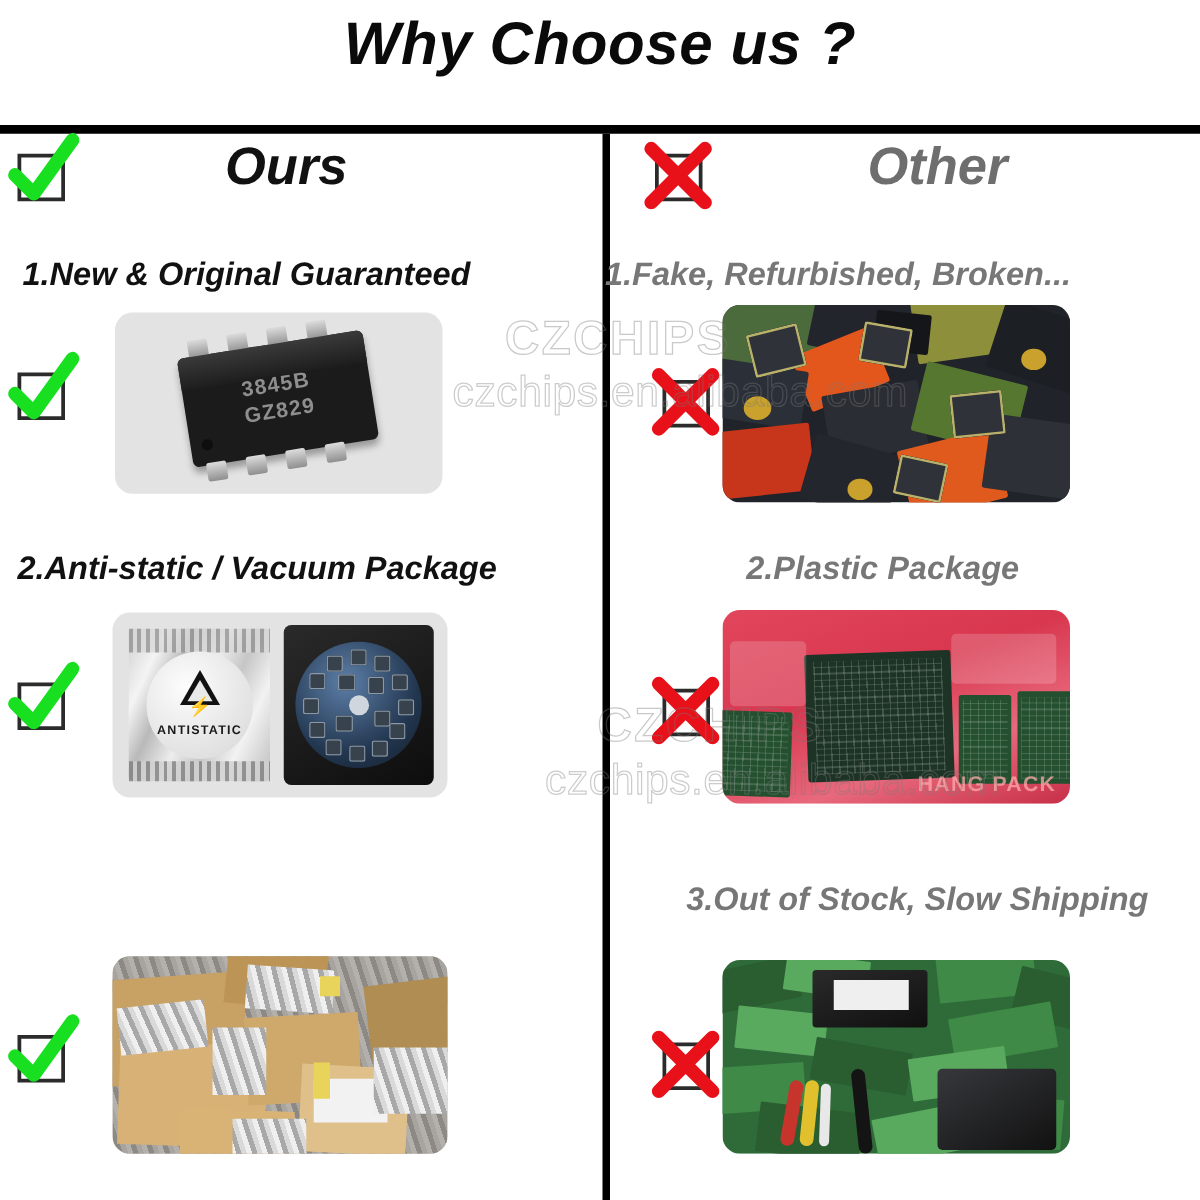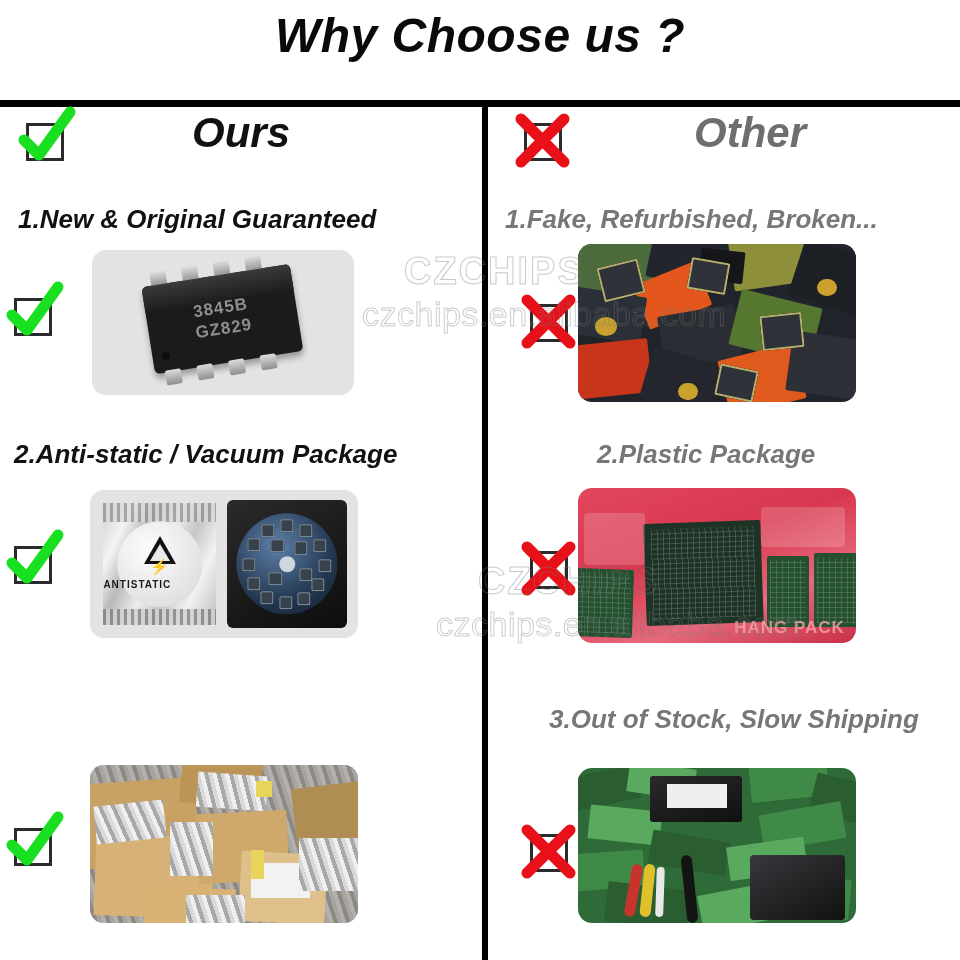--- a/index.html
+++ b/index.html
@@ -13,21 +13,21 @@
     font-size:48px;font-weight:bold;font-style:italic;color:#0a0a0a;
     letter-spacing:.5px;
   }
 
   
   .hrule{position:absolute;left:0;top:100px;width:960px;height:7px;background:#000;}
   .vrule{position:absolute;left:482px;top:107px;width:6px;height:853px;background:#000;}
 
   
   .hdr{position:absolute;top:107px;height:68px;}
-  .hdr-ours{left:12px;width:482px;}
+  .hdr-ours{left:0;width:482px;}
   .hdr-other{left:488px;width:472px;}
   .hdr-label{
     position:absolute;top:2px;width:100%;text-align:center;
     font-size:42px;font-weight:bold;font-style:italic;
     font-family:"Liberation Sans",sans-serif;
   }
   .hdr-ours .hdr-label{color:#111;transform:translateX(-12px);}
   .hdr-other .hdr-label{color:#6e6e6e;transform:translateX(26px);}
 
   
@@ -93,21 +93,21 @@
     width:76%;padding-bottom:76%;border-radius:50%;
     background:radial-gradient(circle at 38% 33%,#fdfdfd,#d6d6d6);}
   .esd-mark{position:absolute;left:0;right:0;top:27%;text-align:center;z-index:4;}
   .tri{width:0;height:0;margin:0 auto;border-left:16px solid transparent;
        border-right:16px solid transparent;border-bottom:28px solid #111;position:relative;}
   .tri::after{content:"";position:absolute;left:-10px;top:8px;width:0;height:0;
        border-left:10px solid transparent;border-right:10px solid transparent;
        border-bottom:17px solid #e9e9e9;}
   .bolt{position:absolute;left:50%;top:52%;transform:translate(-50%,-50%);
        font-size:15px;color:#111;z-index:5;line-height:1;}
-  .esd-label{position:absolute;left:0;right:0;top:62%;text-align:left;z-index:4;
+  .esd-label{position:absolute;left:0;right:0;top:62%;text-align:center;z-index:4;
     font-family:"Liberation Sans",sans-serif;font-size:10px;font-weight:bold;
     letter-spacing:1px;color:#1a1a1a;}
   .reel-tray{position:absolute;right:4%;top:7%;width:45%;height:86%;border-radius:6px;
     background:linear-gradient(150deg,#2a2a2a,#0d0d0d);}
   .reel{position:absolute;left:50%;top:50%;transform:translate(-50%,-50%);
     width:84%;padding-bottom:84%;border-radius:50%;
     background:radial-gradient(circle at 40% 32%,#5d7fa8,#22364f 62%,#141f2d);}
   .reel-hub{position:absolute;left:50%;top:50%;transform:translate(-50%,-50%);
     width:16%;padding-bottom:16%;border-radius:50%;background:#cfd6dd;}
   .reel-pocket{position:absolute;width:13%;padding-bottom:13%;border-radius:2px;
@@ -176,21 +176,21 @@
     <div class="mark" style="left:30px;top:10px;">
       <div class="box"></div>
       <svg viewBox="0 0 62 62">
           <path d="M9 11 L52 54 M52 11 L9 54" fill="none" stroke="#e8111a" stroke-width="11" stroke-linecap="round"></path>
         </svg>
     </div>
     <div class="hdr-label">Other</div>
   </div>
 
   <div class="cap ours" style="left:18px;top:205px;width:450px;">1.New &amp; Original Guaranteed</div>
-  <div class="cap other" style="left:505px;top:205px;width:450px;">1.Fake, Refurbished, Broken...</div>
+  <div class="cap other" style="left:484px;top:205px;width:450px;">1.Fake, Refurbished, Broken...</div>
 
   <div class="mark" style="left:8px;top:292px;">
     <div class="box"></div>
     <svg viewBox="0 0 62 62">
         <path d="M10 32 L25 47 L56 4" fill="none" stroke="#18e020" stroke-width="11" stroke-linecap="round" stroke-linejoin="round"></path>
       </svg>
   </div>
   <div class="mark" style="left:524px;top:298px;">
     <div class="box"></div>
     <svg viewBox="0 0 62 62">

